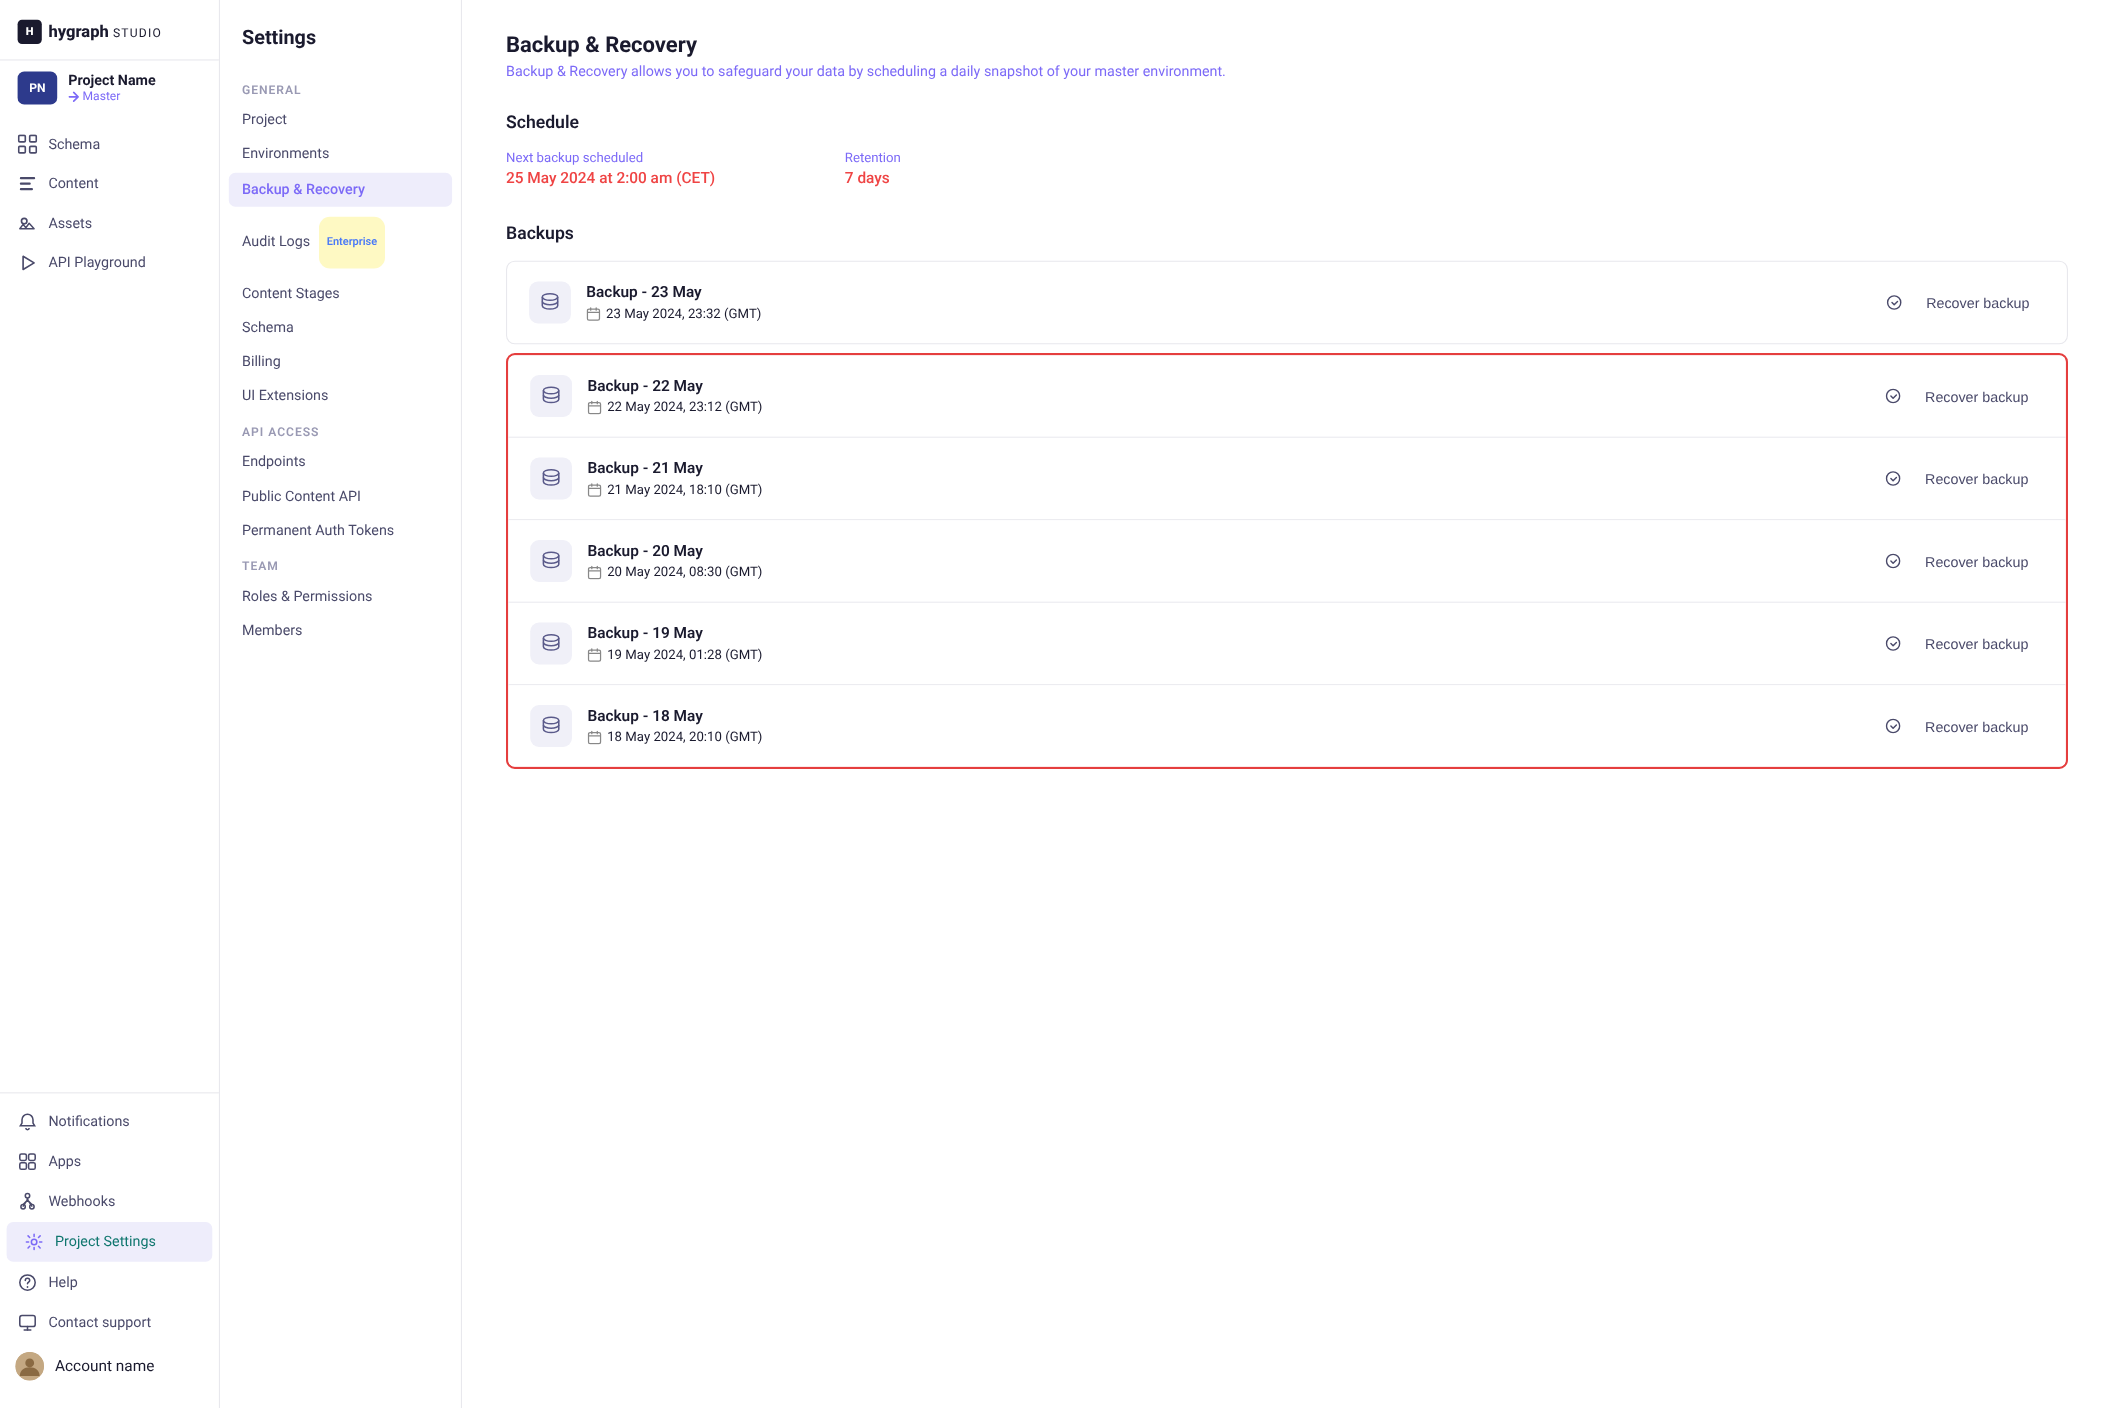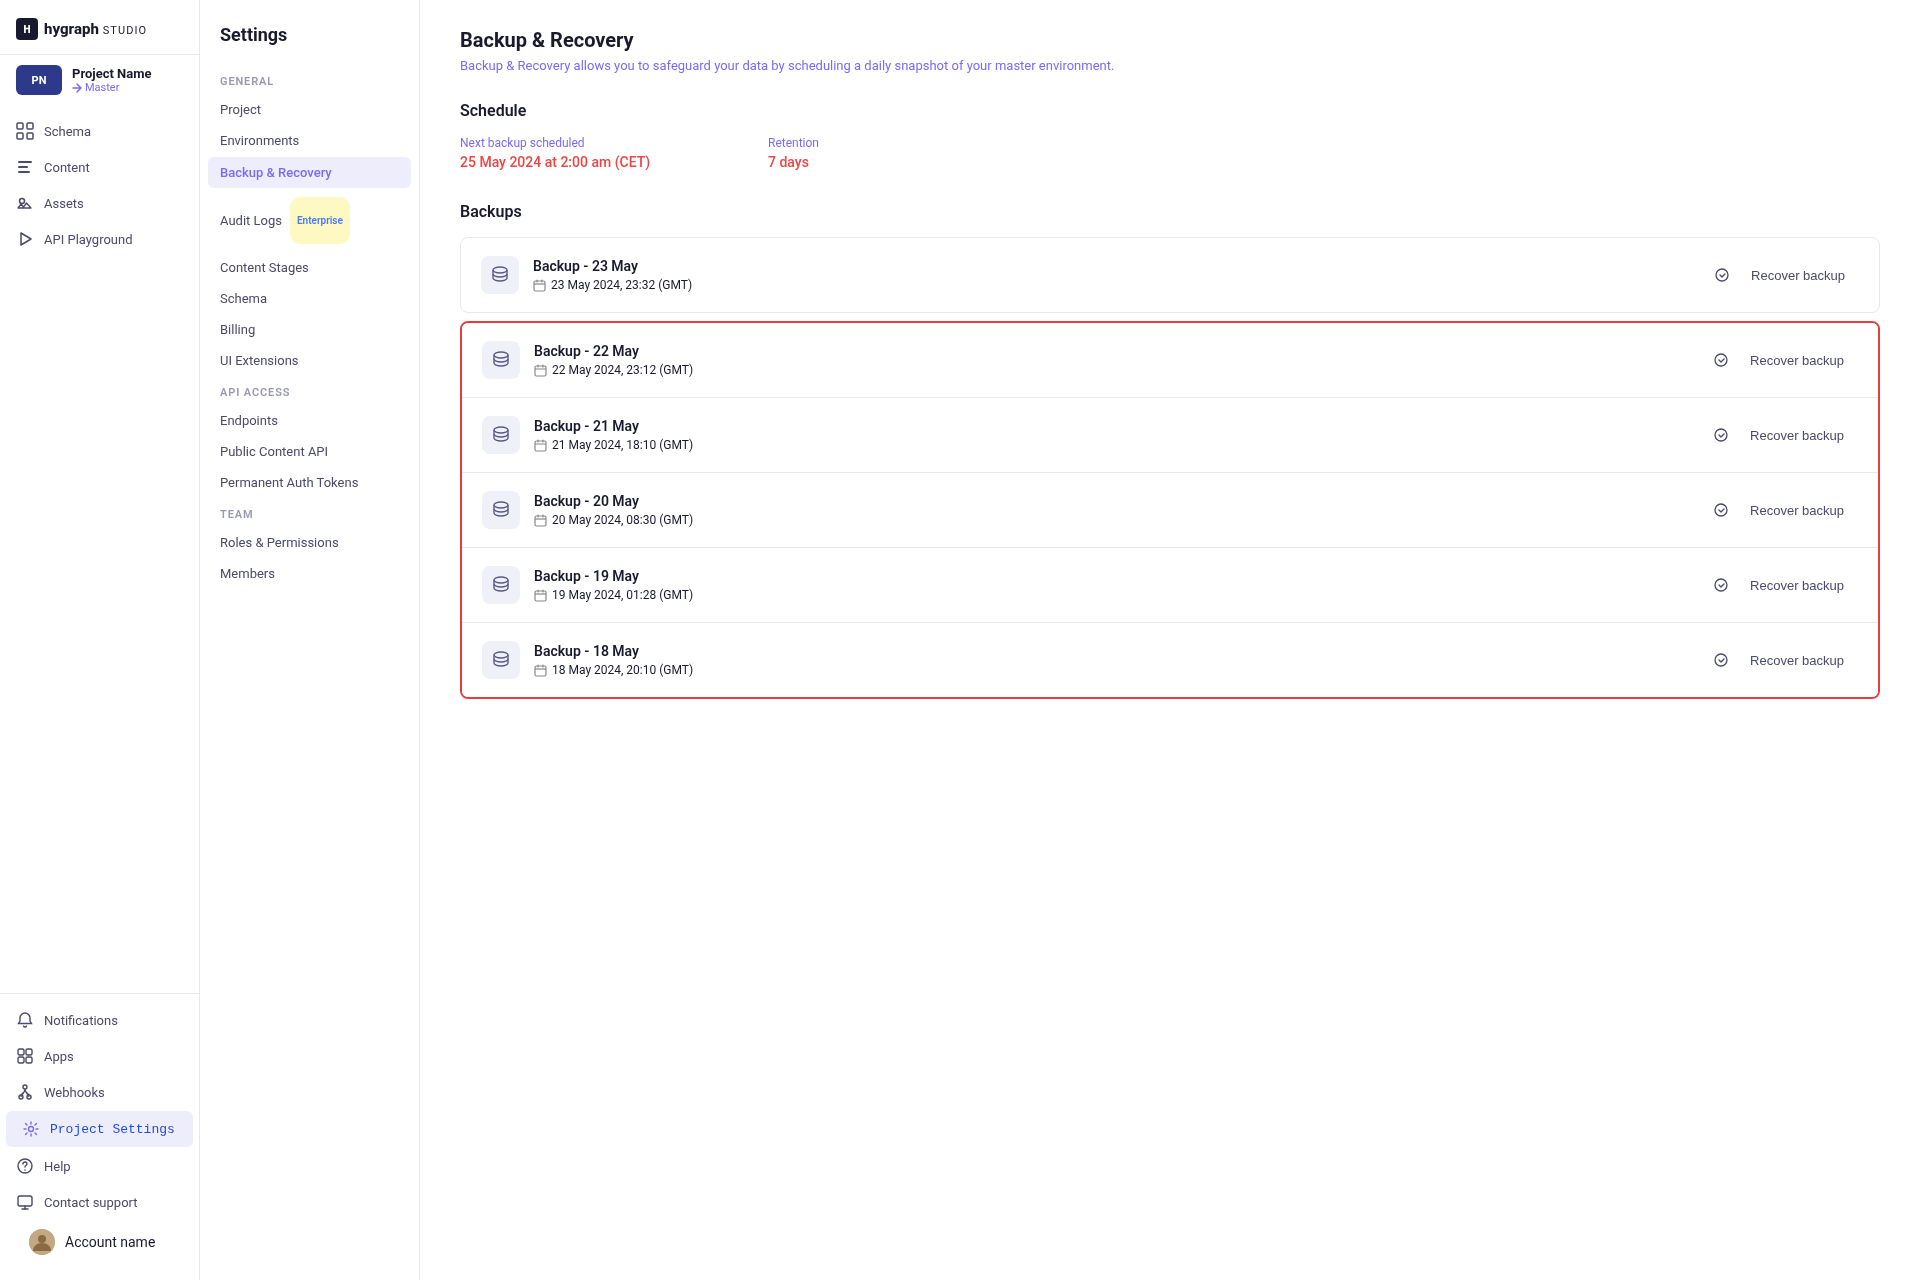--- a/index.html
+++ b/index.html
@@ -4,32 +4,32 @@
   <style>
     * { box-sizing: border-box; margin: 0; padding: 0; }
     body { font-family: -apple-system, BlinkMacSystemFont, 'Segoe UI', Roboto, sans-serif; background: #fff; display: flex; height: 100vh; overflow: hidden; font-size: 14px; color: #1a1a2e; }
 
     
     .left-nav { width: 200px; min-width: 200px; background: #fff; border-right: 1px solid #e8e8ed; display: flex; flex-direction: column; height: 100vh; }
     .logo-area { padding: 18px 16px 14px; border-bottom: 1px solid #e8e8ed; }
     .logo-text { display: flex; align-items: center; gap: 6px; font-weight: 700; font-size: 15px; color: #1a1a2e; }
     .logo-icon { width: 22px; height: 22px; background: #1a1a2e; border-radius: 4px; display: flex; align-items: center; justify-content: center; color: #fff; font-size: 10px; font-weight: 900; }
     .project-item { display: flex; align-items: center; gap: 10px; padding: 10px 16px; cursor: pointer; }
-    .project-avatar { width: 46px; height: 30px; background: #2d3a8c; border-radius: 6px; display: flex; align-items: center; justify-content: center; color: #fff; font-size: 11px; font-weight: 700; }
+    .project-avatar { width: 36px; height: 30px; background: #2d3a8c; border-radius: 6px; display: flex; align-items: center; justify-content: center; color: #fff; font-size: 11px; font-weight: 700; }
     .project-info { display: flex; flex-direction: column; }
     .project-name { font-size: 13px; font-weight: 700; color: #1a1a2e; }
     .project-env { font-size: 11px; color: #7c6af7; display: flex; align-items: center; gap: 3px; }
     .nav-main { flex: 1; padding: 8px 0; overflow-y: auto; }
     .nav-item { display: flex; align-items: center; gap: 10px; padding: 9px 16px; cursor: pointer; color: #4a4a6a; font-size: 13px; border-radius: 0; transition: background 0.15s; }
     .nav-item .nav-icon { width: 18px; height: 18px; display: flex; align-items: center; justify-content: center; flex-shrink: 0; }
     .nav-bottom { padding: 8px 0 16px; border-top: 1px solid #e8e8ed; }
     .nav-bottom-item { display: flex; align-items: center; gap: 10px; padding: 9px 16px; cursor: pointer; color: #4a4a6a; font-size: 13px; transition: background 0.15s; }
-    .nav-bottom-item.active { background: #eeedfb; color: #1d4ed8; border-radius: 6px; margin: 1px 6px; font-family: Liberation Mono, monospace; }
+    .nav-bottom-item.active { background: #eeedfb; color: #0f766e; border-radius: 6px; margin: 1px 6px; }
     .nav-bottom-item .nav-icon { width: 18px; height: 18px; display: flex; align-items: center; justify-content: center; flex-shrink: 0; }
-    .account-item { display: flex; align-items: center; gap: 10px; padding: 9px 29px; cursor: pointer; }
+    .account-item { display: flex; align-items: center; gap: 10px; padding: 9px 14px; cursor: pointer; }
     .account-avatar { width: 26px; height: 26px; border-radius: 50%; background: #c4a882; display: flex; align-items: center; justify-content: center; overflow: hidden; }
 
     
     .settings-sidebar { width: 220px; min-width: 220px; background: #fff; border-right: 1px solid #e8e8ed; padding: 24px 0; overflow-y: auto; }
     .settings-title { font-size: 18px; font-weight: 700; color: #1a1a2e; padding: 0 20px 20px; }
     .settings-section-label { font-size: 11px; font-weight: 600; color: #9999b3; letter-spacing: 0.08em; text-transform: uppercase; padding: 10px 20px 6px; }
     .settings-nav-item { padding: 8px 20px; font-size: 13px; color: #4a4a6a; cursor: pointer; display: flex; align-items: center; gap: 8px; border-radius: 0; transition: background 0.15s; }
     .settings-nav-item.active { background: #eeedfb; color: #7c6af7; font-weight: 500; border-radius: 6px; margin: 1px 8px; padding: 8px 12px; }
     .enterprise-badge { background: #fef9c3; color: #4a7af7; font-size: 10px; font-weight: 600; padding: 18px 7px; border-radius: 10px; }
 

